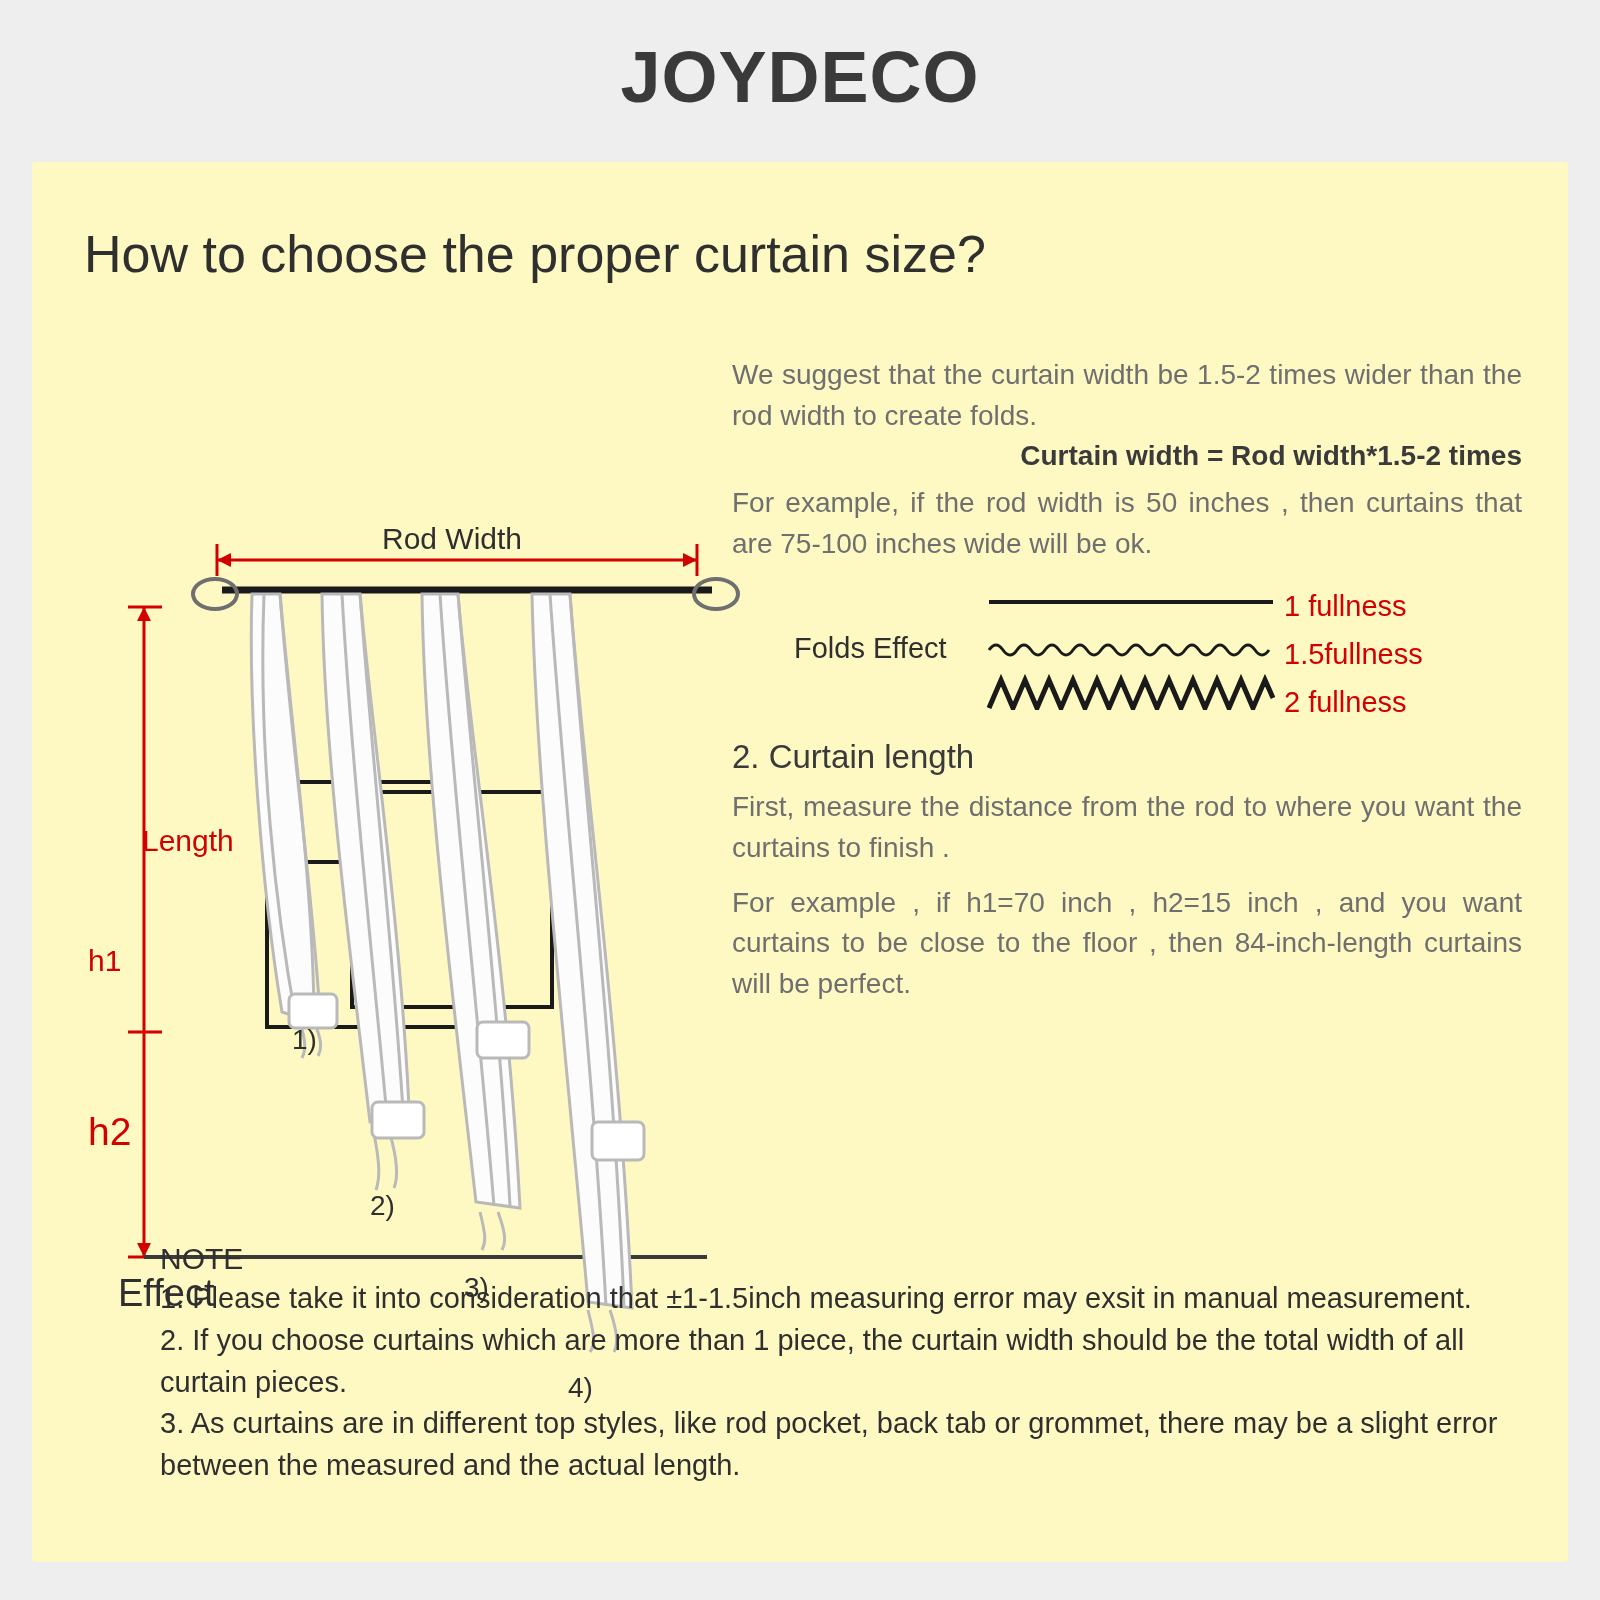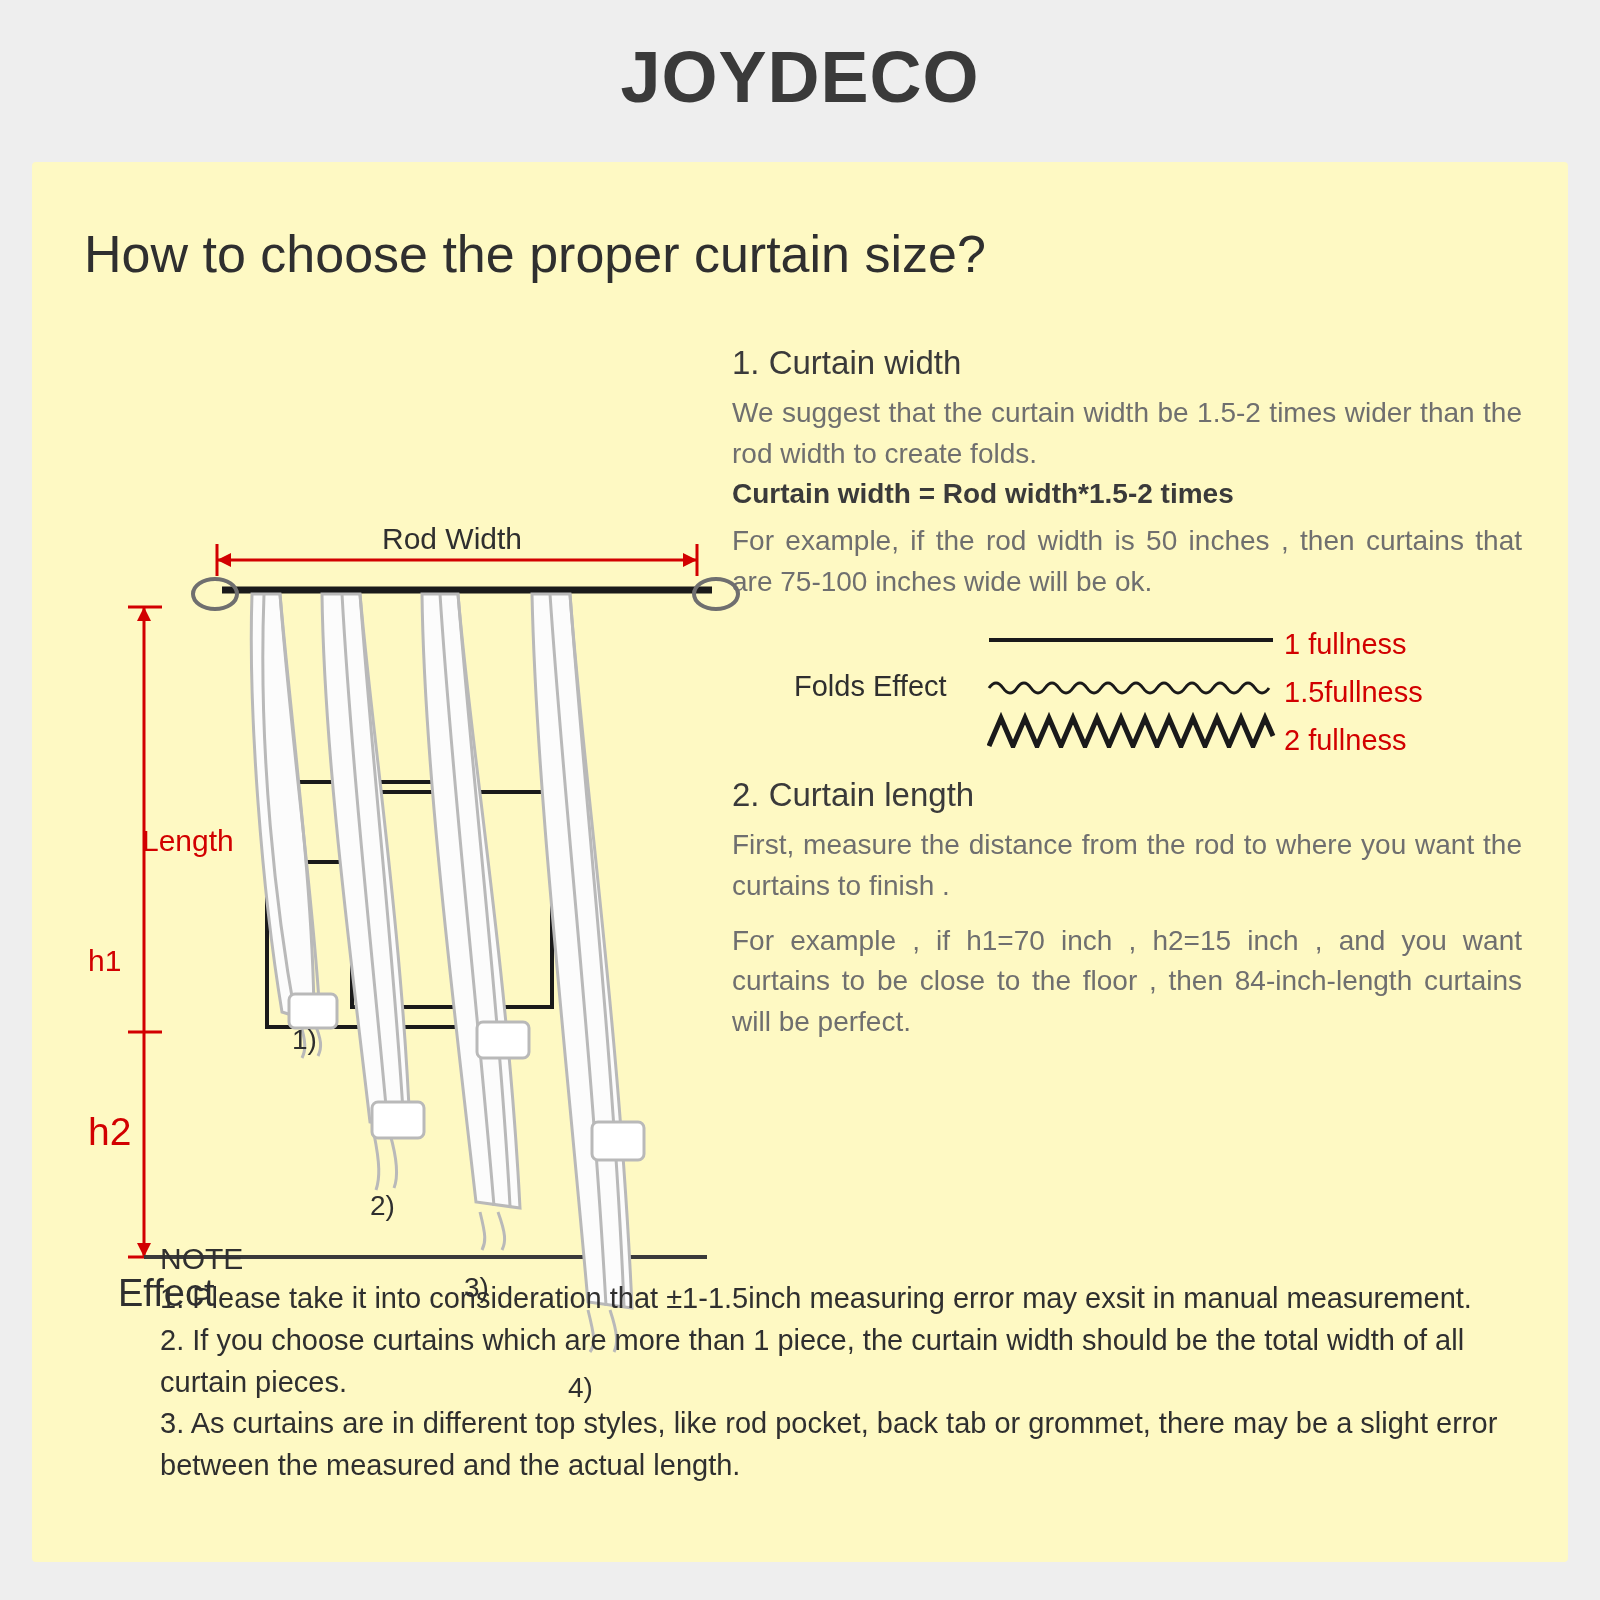--- a/index.html
+++ b/index.html
@@ -117,20 +117,21 @@
     color: #6f6f6f;
     text-align: justify;
     margin: 11px 0 4px 0;
   }
   .para.j { text-align: justify; text-justify: inter-word; }
   .strong-line {
     font-size: 28px;
     color: #3a3a3a;
     font-weight: bold;
     margin: 4px 0 4px 0;
+    text-align: right;
   }
   .b { font-weight: bold; color: #3a3a3a; }
 
   .folds {
     position: relative;
     height: 140px;
     margin-top: 16px;
     margin-bottom: 6px;
   }
   .folds-label {
@@ -260,21 +261,20 @@
       <div class="lbl lbl-h2">h2</div>
       <div class="lbl lbl-floor">Effect</div>
       <div class="lbl lbl-n1">1)</div>
       <div class="lbl lbl-n2">2)</div>
       <div class="lbl lbl-n3">3)</div>
       <div class="lbl lbl-n4">4)</div>
     </div>
 
     <div class="right">
 
-      <h2 class="sec-title">1. Curtain width</h2>
       <p class="para j">We suggest that the curtain width be 1.5-2 times wider than the rod width to create folds.</p>
       <p class="strong-line">Curtain width = Rod width*1.5-2 times</p>
       <p class="para j">For example, if the rod width is 50 inches , then curtains that are 75-100 inches wide will be ok.</p>
 
       <div class="folds">
         <div class="folds-label">Folds Effect</div>
         <svg class="folds-svg" width="290" height="130" viewBox="0 0 290 130">
           <line x1="2" y1="22" x2="286" y2="22" stroke="#1a1a1a" stroke-width="4"></line>
           <path d="M2 70 q7 -10 14 0 t14 0 t14 0 t14 0 t14 0 t14 0 t14 0 t14 0 t14 0 t14 0 t14 0 t14 0 t14 0 t14 0 t14 0 t14 0 t14 0 t14 0 t14 0 t14 0" fill="none" stroke="#1a1a1a" stroke-width="3"></path>
           <path d="M2 128 L14 100 L26 128 L38 100 L50 128 L62 100 L74 128 L86 100 L98 128 L110 100 L122 128 L134 100 L146 128 L158 100 L170 128 L182 100 L194 128 L206 100 L218 128 L230 100 L242 128 L254 100 L266 128 L278 100 L286 118" fill="none" stroke="#1a1a1a" stroke-width="5"></path>

